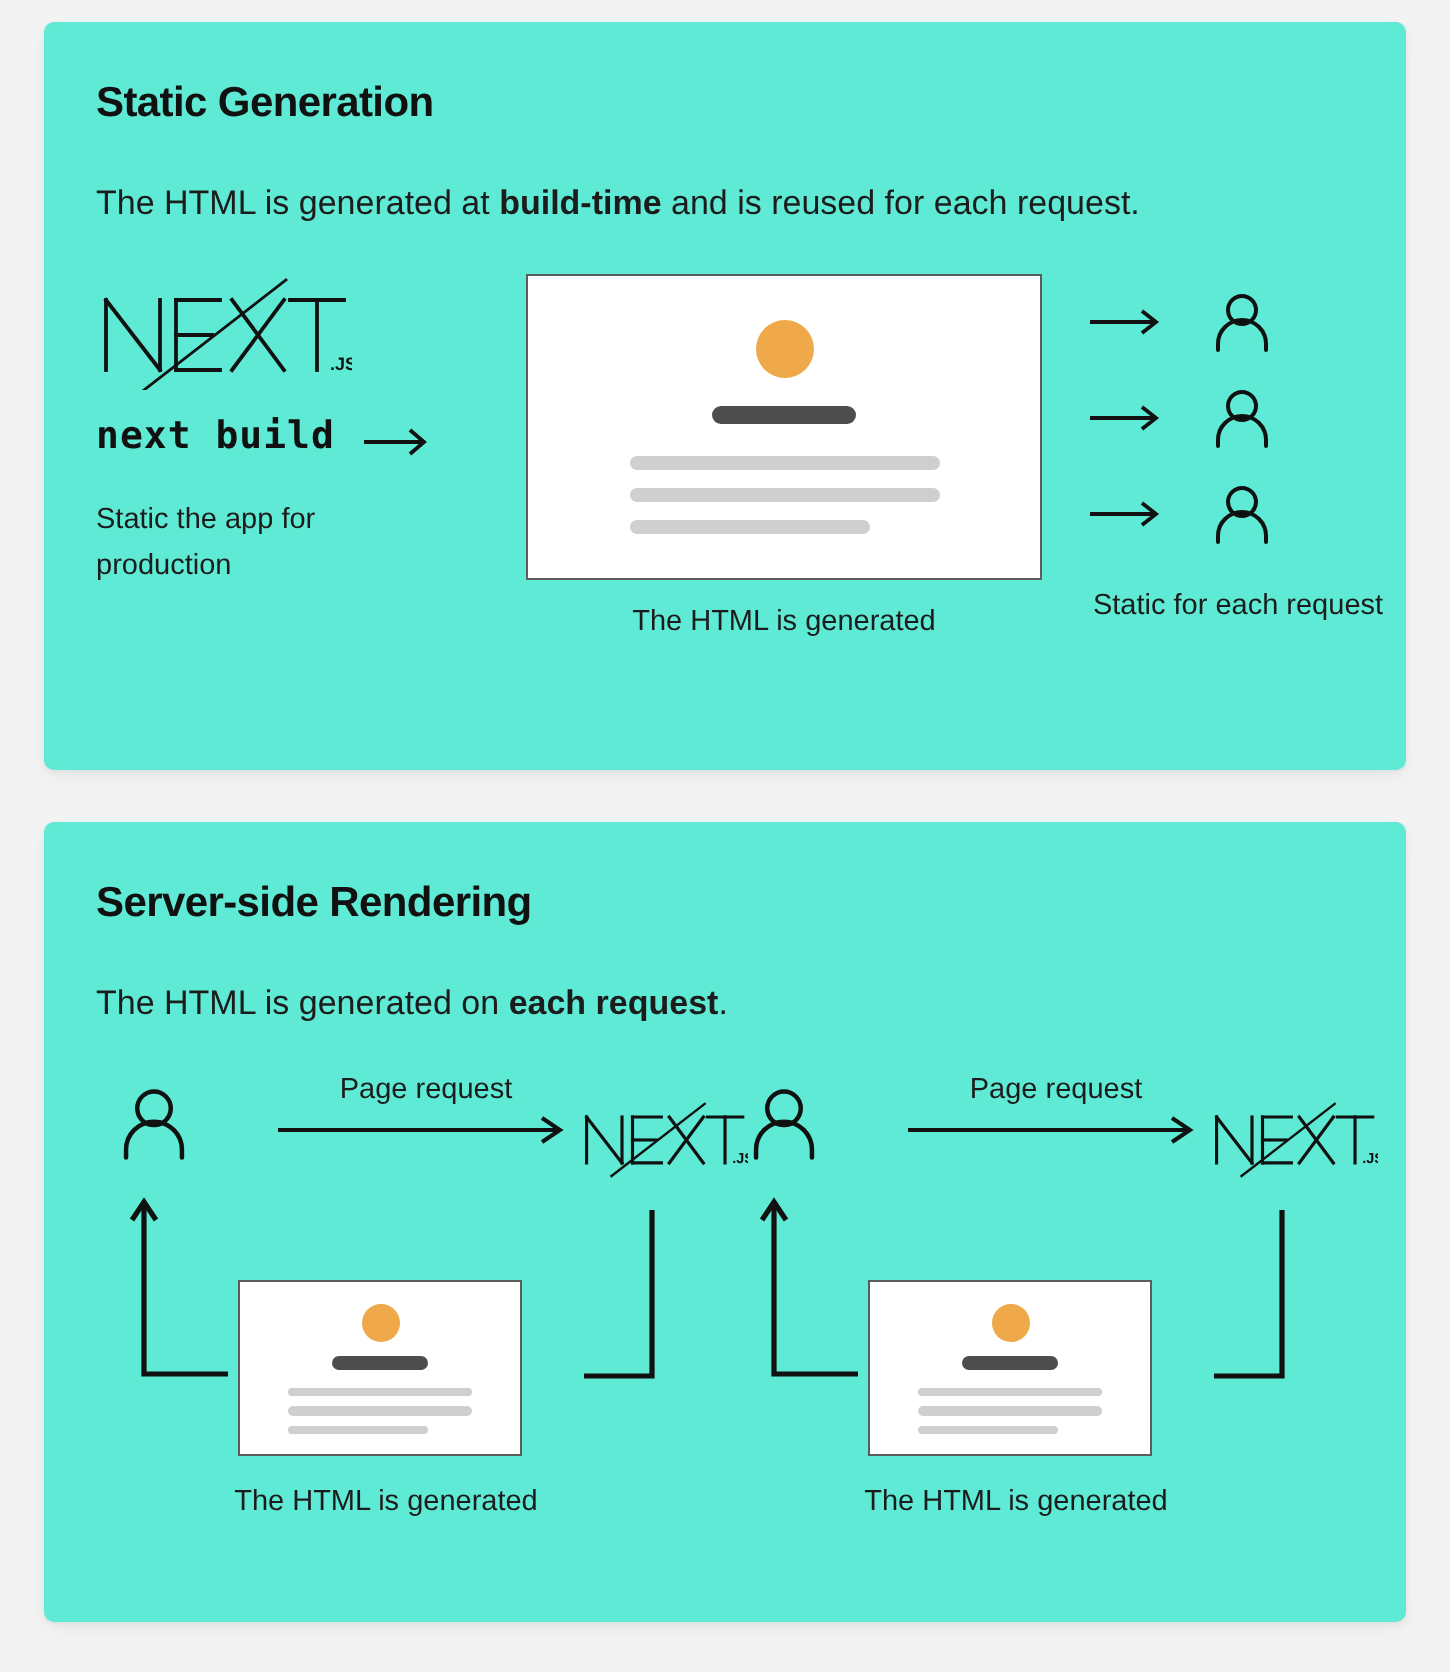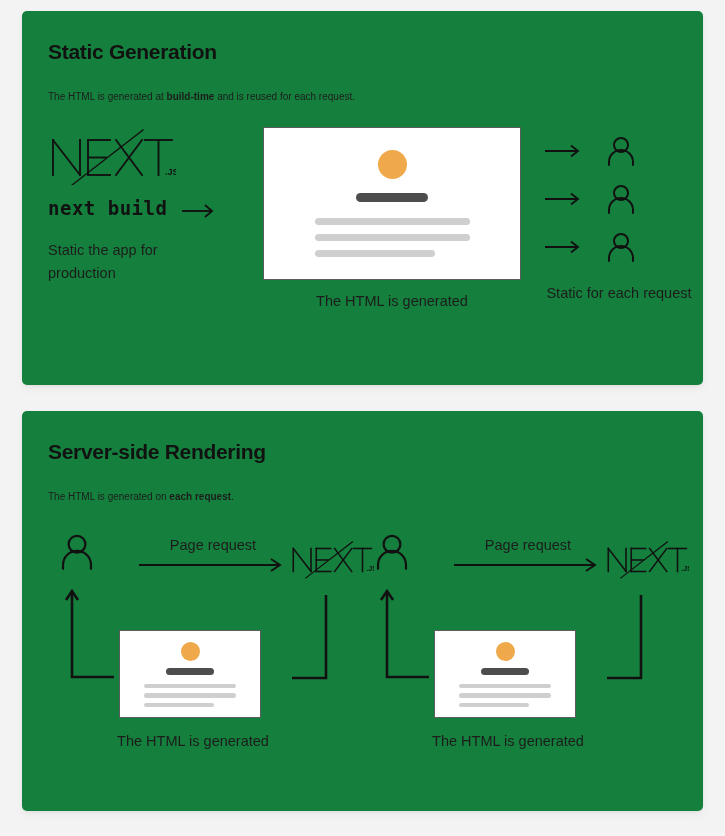--- a/index.html
+++ b/index.html
@@ -17,39 +17,39 @@
     position: relative;
     width: 725px;
     height: 836px;
     box-sizing: border-box;
     padding: 11px 22px 11px 22px;
     display: flex;
     flex-direction: column;
     gap: 26px;
   }
   .card {
-    background: #15803d;
+    background: #5eead4;
     border-radius: 5px;
     box-shadow: 0 1px 3px rgba(0,0,0,0.06), 0 4px 10px rgba(0,0,0,0.04);
     position: relative;
     box-sizing: border-box;
   }
   .card-static { height: 374px; padding: 28px 26px 0 26px; }
   .card-ssr    { height: 400px; padding: 28px 26px 0 26px; }
 
   .card-title {
     font-size: 21px;
     font-weight: bold;
     color: #111111;
     letter-spacing: -0.3px;
     margin: 0 0 26px 0;
     line-height: 1.2;
   }
   .card-desc {
-    font-size: 10px;
+    font-size: 17px;
     color: #1c1c1c;
     margin: 0;
     line-height: 1.45;
   }
   .card-desc b { font-weight: bold; }
 
   
   .sg-diagram {
     position: relative;
     height: 230px;
@@ -166,21 +166,21 @@
   .ssr-unit.second { margin-left: 1px; }
 
   .ssr-user {
     position: absolute;
     left: 12px;
     top: 8px;
   }
   .ssr-req {
     position: absolute;
     left: 75px;
-    top: 12px;
+    top: 2px;
     width: 180px;
     text-align: center;
   }
   .ssr-req-label {
     font-size: 14.5px;
     color: #1c1c1c;
     display: block;
     margin-bottom: 4px;
   }
   .ssr-next {

